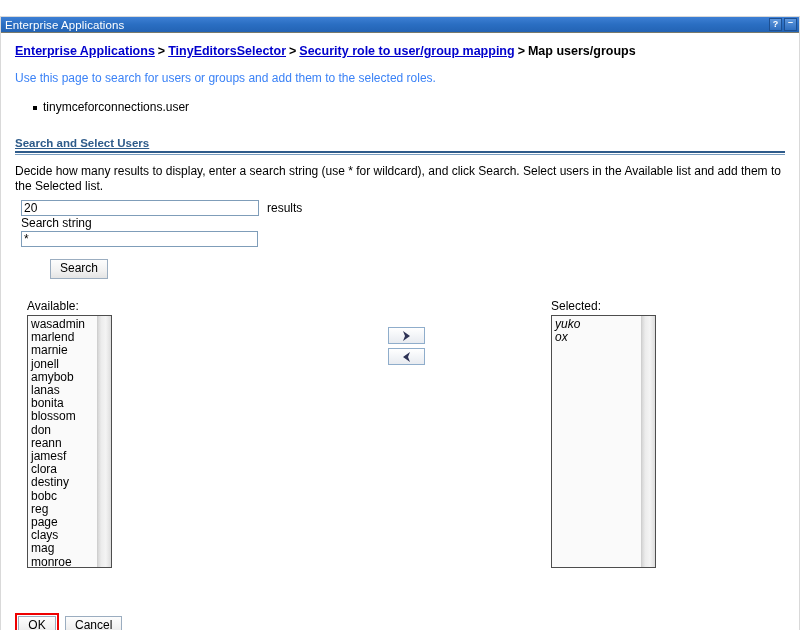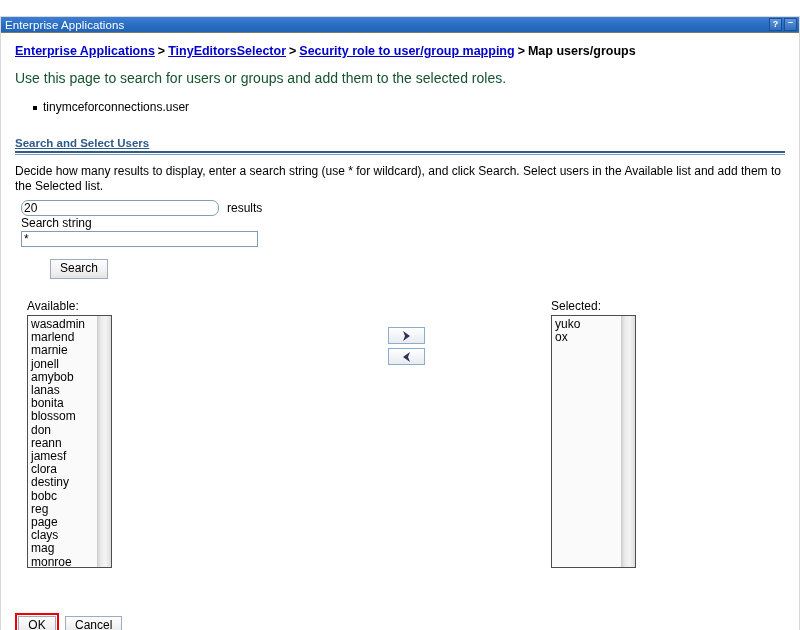--- a/index.html
+++ b/index.html
@@ -93,22 +93,22 @@
     color: #000000;
     font-weight: bold;
     padding: 0 3px;
   }
   #breadcrumb .current {
     color: #000000;
     font-weight: bold;
   }
 
   .intro-text {
-    font-size: 14px;
-    color: #14532d;
+    font-size: 12px;
+    color: #3b82f6;
     margin-bottom: 14px;
     line-height: 15px;
   }
 
   
   ul.role-list {
     margin: 0 0 22px 0;
     padding-left: 28px;
     list-style: none;
   }
@@ -167,21 +167,21 @@
     font-family: "Liberation Sans", sans-serif;
     font-size: 12px;
     color: #000000;
     height: 16px;
     box-sizing: border-box;
     border: 1px solid #7f9db9;
     background: #ffffff;
     padding: 0 2px;
     outline: none;
   }
-  input.max-input { width: 198px; border-radius: 7px; }
+  input.max-input { width: 238px; }
   input.search-input { width: 237px; }
   .results-label {
     font-size: 12px;
     padding-left: 8px;
   }
 
   
   .btn {
     font-family: "Liberation Sans", sans-serif;
     font-size: 12px;
@@ -243,22 +243,23 @@
   #available-box {
     width: 85px;
     height: 253px;
   }
   #selected-col {
     position: absolute;
     left: 536px;
     top: 0;
   }
   #selected-box {
-    width: 85px;
+    width: 105px;
     height: 253px;
+    font-style: italic;
   }
 
   #arrow-buttons {
     position: absolute;
     left: 373px;
     top: 28px;
   }
   .arrow-btn {
     width: 37px;
     height: 17px;

